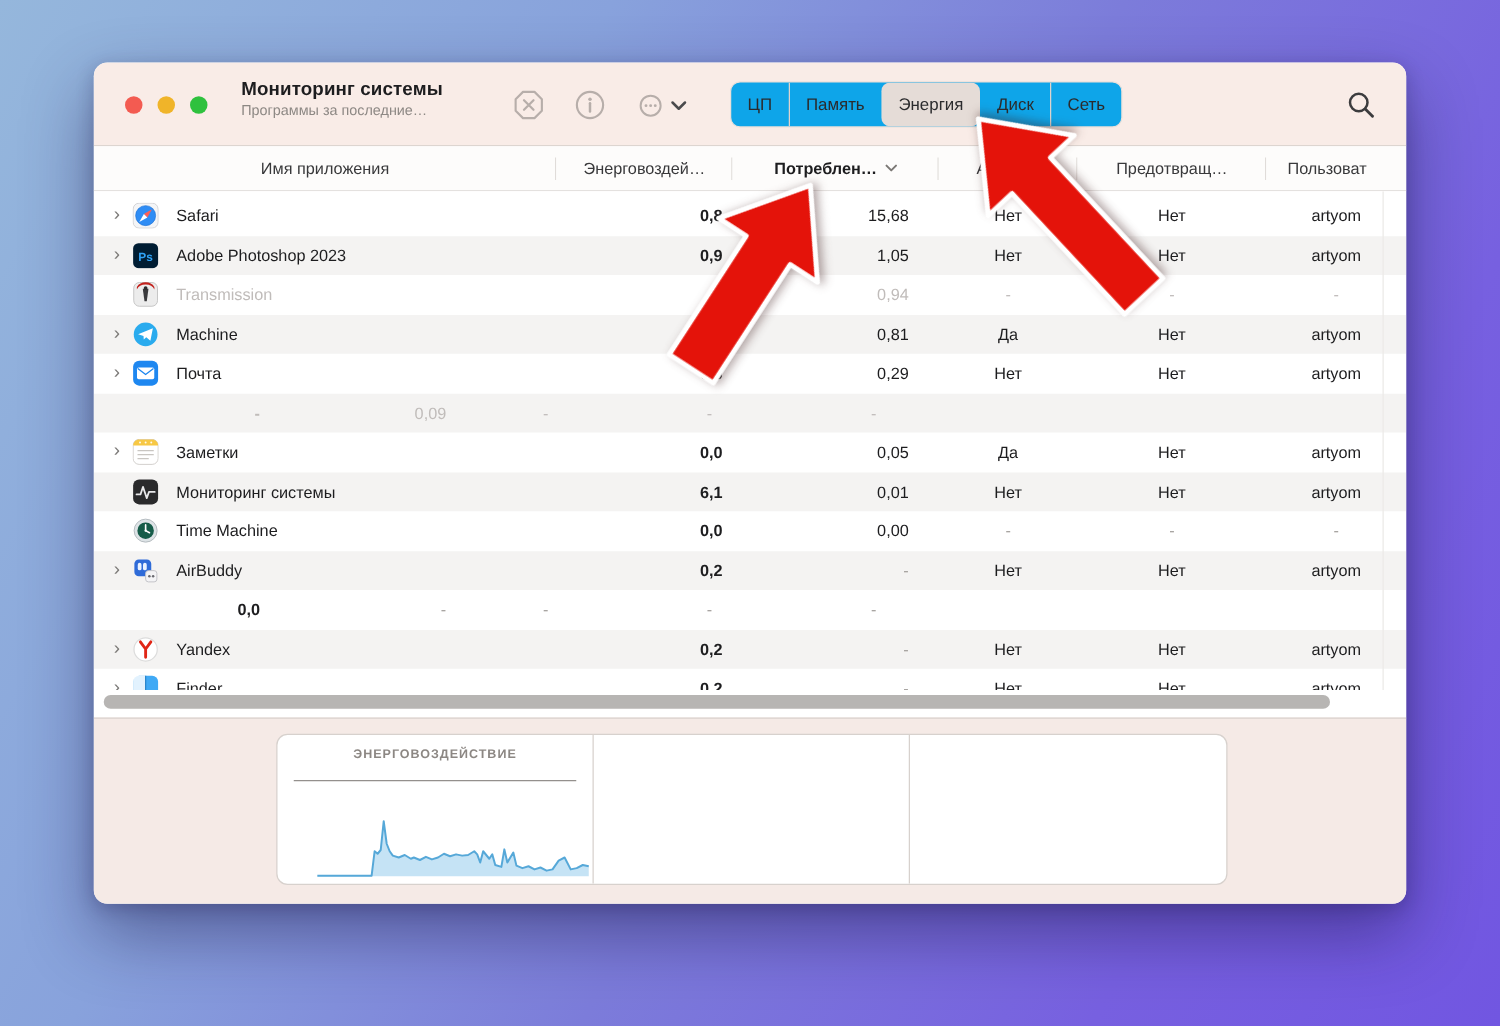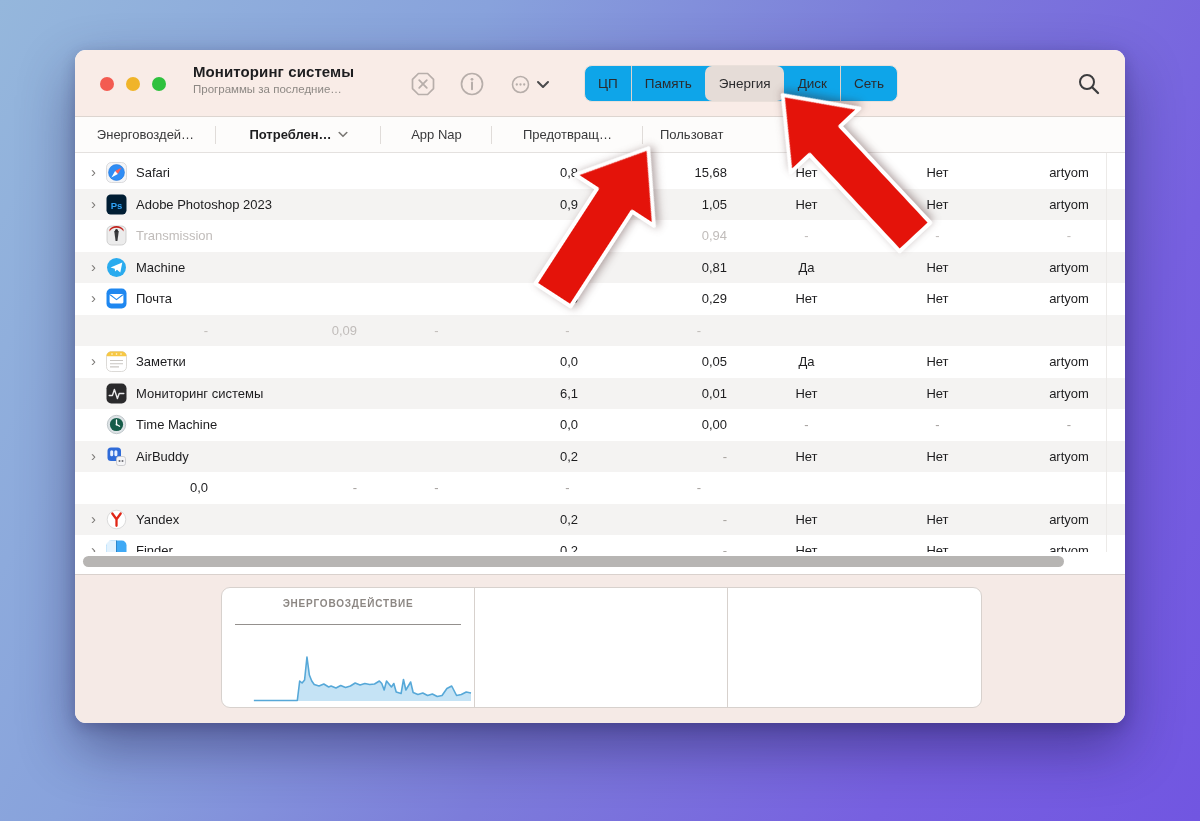--- a/index.html
+++ b/index.html
@@ -44,23 +44,23 @@
 
   
   .table { height:399px; background:#fff; overflow:hidden; padding-top:4px; position:relative; }
   .row { height:31.5px; display:flex; align-items:center; font-size:13px; color:#1d1d1f; }
   .row.stripe { background:#f4f3f2; }
   .row.disabled .app-label, .row.disabled .val { color:#c0bcba !important; }
   .cell { white-space:nowrap; overflow:hidden; }
   .c-name  { display:flex; align-items:center; padding-left:16px; }
   .disclosure { width:15px; font-size:15px; color:#7c7a78; line-height:1; transform:translateY(-1px); }
   .disclosure.hidden { visibility:hidden; }
-  .appicon { width:21px; height:21px; margin-right:9px; flex:0 0 auto; display:inline-block; }
+  .appicon { width:21px; height:21px; margin-right:14px; flex:0 0 auto; display:inline-block; }
   .appicon svg { width:21px; height:21px; display:block; }
-  .c-energy { text-align:right; padding-right:8px; }
+  .c-energy { text-align:right; padding-right:8px;font-weight:bold; }
   .c-power  { text-align:right; padding-right:24px; }
   .c-appnap, .c-sleep, .c-user { text-align:center; }
   .val.dim { color:#a5a19e; }
   .table .vline { position:absolute; top:0; bottom:0; left:1031px; width:1px; background:#eceae8; }
 
   
   .hscroll { position:relative; height:22px; background:#fff; }
   .hthumb { position:absolute; left:8px; top:4px; width:981px; height:11px; border-radius:6px; background:#b7b5b3; }
 
   
@@ -120,20 +120,23 @@
           <div class="seg">Сеть</div>
         </div>
 
       <svg class="search-btn" viewBox="0 0 24 24">
         <circle cx="10" cy="10" r="7" fill="none" stroke="#3c3c3e" stroke-width="2"></circle>
         <path d="M15.2 15.2 L21 21" stroke="#3c3c3e" stroke-width="2.3" stroke-linecap="round"></path>
       </svg>
     </div>
 
     <div class="colheaders" id="cols">
+        <div class="hcell h-name" style="width: 370px;">
+          <span>Имя приложения</span>
+        </div>
         <div class="hcell h-energy" style="width: 141px;">
           <span>Энерговоздей…</span>
         </div>
         <div class="hcell h-power sorted" style="width: 165px;">
           <span>Потреблен…</span>
           <svg width="10" height="7" viewBox="0 0 10 7">
             <polyline points="1.2,1.5 5,5.3 8.8,1.5" fill="none" stroke="#7b7875" stroke-width="1.6" stroke-linecap="round" stroke-linejoin="round"></polyline>
           </svg>
         </div>
         <div class="hcell h-appnap" style="width: 111px;">

